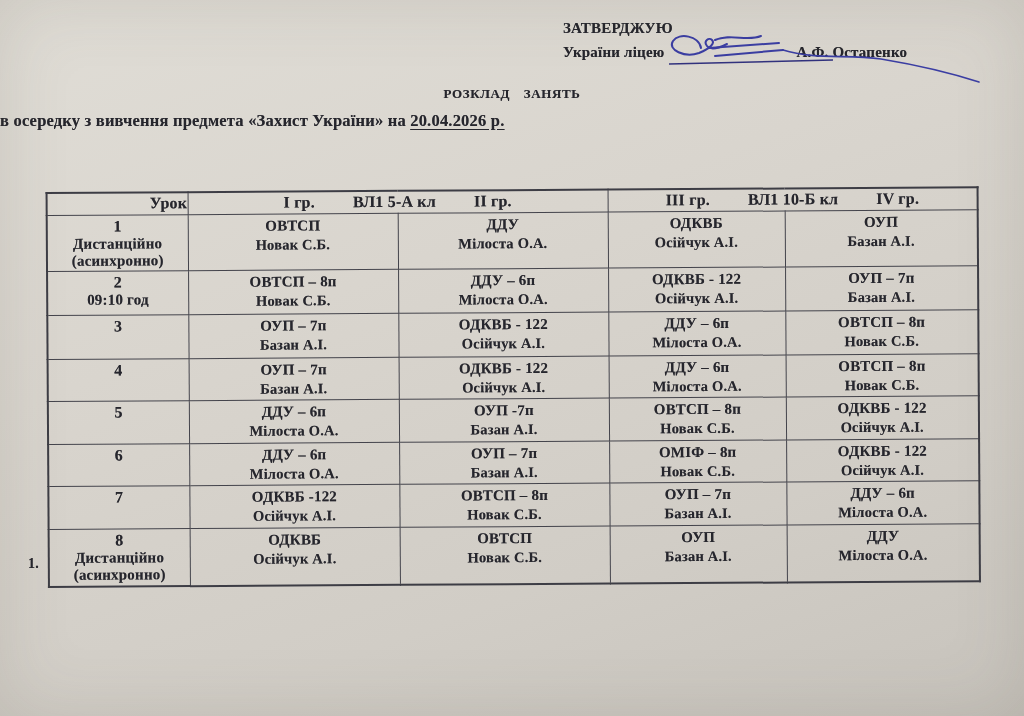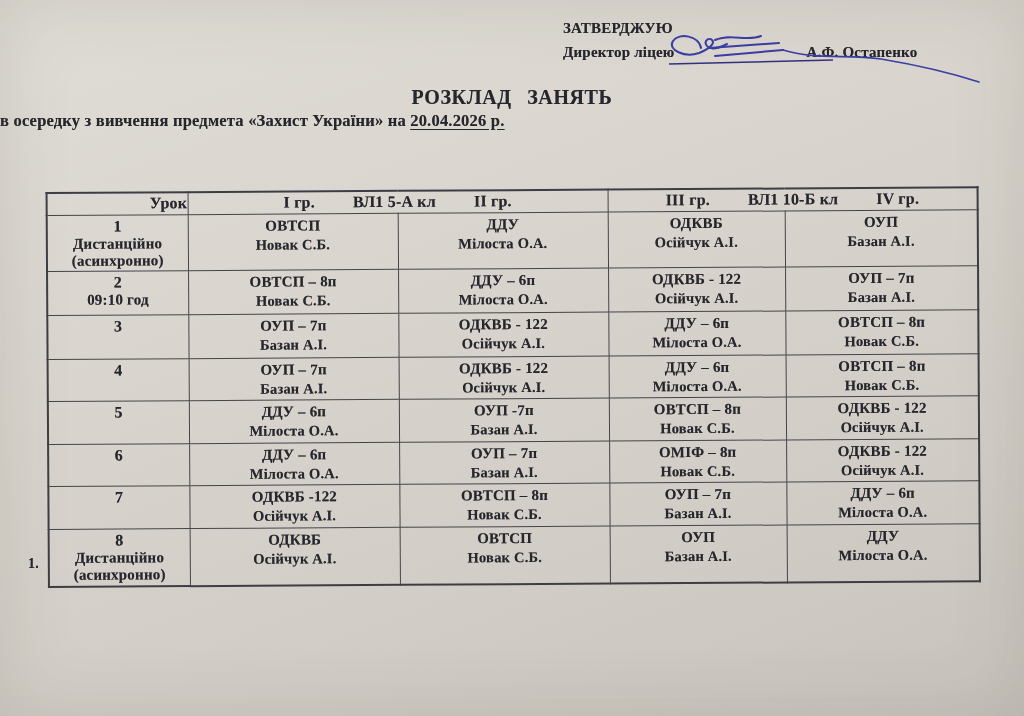--- a/index.html
+++ b/index.html
@@ -20,21 +20,21 @@
     box-shadow:inset 0 0 70px rgba(92,86,74,.16);
   }
 
   
   .approval{position:absolute;left:563px;top:18px;font-size:15px;line-height:21px;white-space:nowrap}
   .approval-row2{position:relative;margin-top:3px}
   .sig-gap{display:inline-block;width:132px}
   .sig-svg{position:absolute;left:92px;top:-16px;width:330px;height:62px;pointer-events:none}
 
   
-  .title1{position:absolute;top:86px;left:0;width:1024px;text-align:center;font-size:20px;word-spacing:10px;letter-spacing:.6px}
+  .title1{position:absolute;top:86px;left:0;width:1024px;text-align:center;font-size:13px;word-spacing:10px;letter-spacing:.6px}
   .title2{position:absolute;top:111px;left:0;width:1024px;text-align:left;font-size:16.5px}
   .subtitle{position:absolute;top:149px;left:0;width:1024px;text-align:center;font-size:17px}
   .u{text-decoration:underline;text-underline-offset:2.5px}
 
   
   .tablewrap{position:absolute;left:47px;top:192px;transform:rotate(-.35deg);transform-origin:0 60%}
   table.sched{border-collapse:collapse;table-layout:fixed;width:931px;border:2px solid #3d3d45}
   .sched th,.sched td{border:1px solid #44444c;padding:0;vertical-align:top;overflow:hidden}
   .sched thead th{height:21px;font-size:16px;font-weight:bold}
   .head-flex{display:flex;justify-content:center;gap:38px;line-height:20px}
@@ -48,21 +48,21 @@
   .footnote{position:absolute;left:28px;top:556px;font-size:14px}
 </style>
 </head>
 <body>
 
 <div class="sheet">
 
   <div class="approval">
     <div>ЗАТВЕРДЖУЮ</div>
     <div class="approval-row2">
-      <span>Директор ліцею</span><span class="sig-gap"></span><span>А.Ф. Остапенко</span>
+      <span>України ліцею</span><span class="sig-gap"></span><span>А.Ф. Остапенко</span>
       <svg class="sig-svg" viewBox="0 0 330 62" aria-hidden="true">
         <path d="M14 38 L178 34" stroke="#32327e" stroke-width="1.5" fill="none"></path>
         <path d="M46 22 C44 10 24 6 18 15 C12 24 30 32 44 27 C56 22 60 17 57 14 C54 11 48 15 52 20 C56 25 66 21 72 18" stroke="#3b3ea3" stroke-width="2" fill="none" stroke-linecap="round"></path>
         <path d="M60 14 C76 7 92 16 106 10" stroke="#3b3ea3" stroke-width="2" fill="none" stroke-linecap="round"></path>
         <path d="M54 22 L124 17 M60 30 L128 24" stroke="#3b3ea3" stroke-width="2" fill="none" stroke-linecap="round"></path>
         <path d="M128 24 C160 34 192 28 226 33 C262 39 296 47 324 56" stroke="#3b3ea3" stroke-width="1.7" fill="none" stroke-linecap="round"></path>
       </svg>
     </div>
   </div>
 

